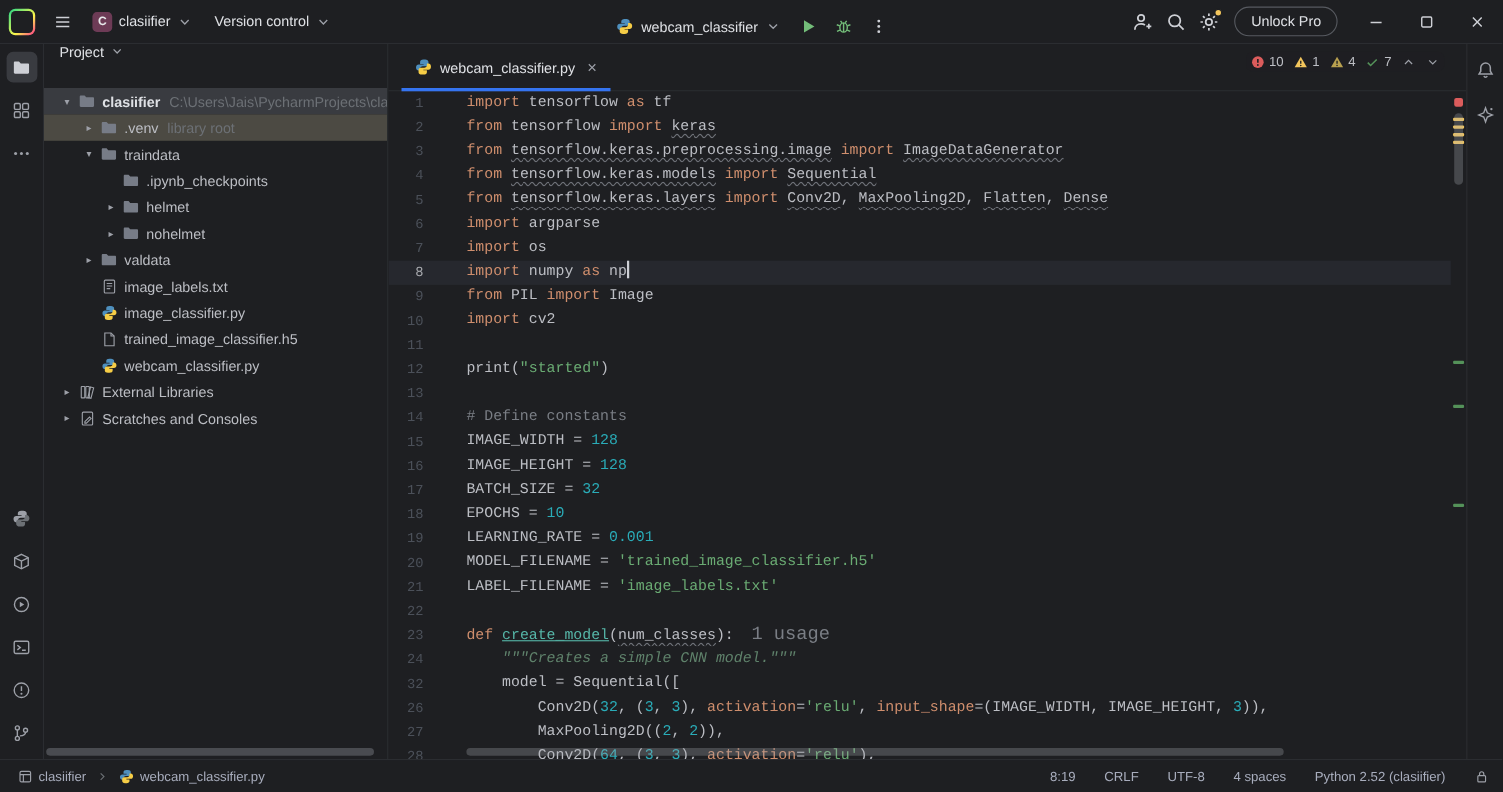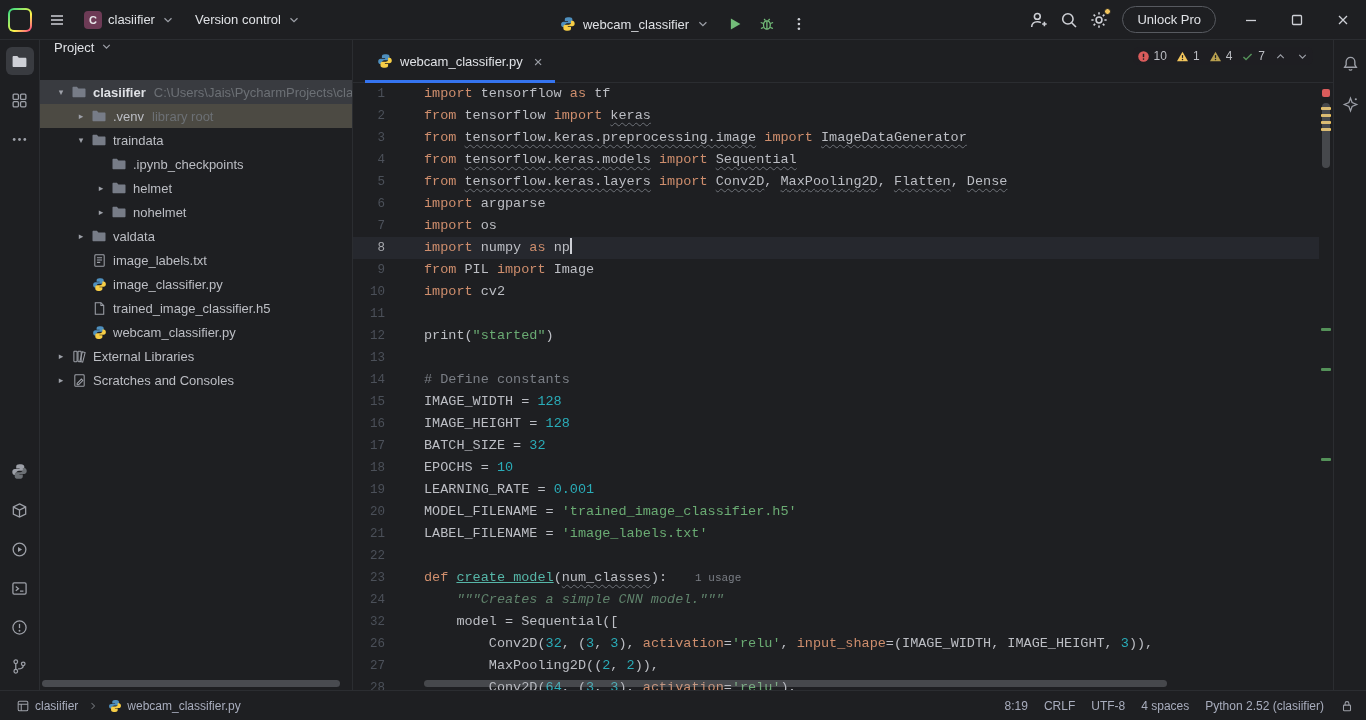--- a/index.html
+++ b/index.html
@@ -62,38 +62,38 @@
 
   .tk-kw  { color:#CF8E6D; }
   .tk-pl  { color:#BCBEC4; }
   .tk-str { color:#6AAB73; }
   .tk-num { color:#2AACB8; }
   .tk-com { color:#7A7E85; }
   .tk-doc { color:#5F826B; font-style:italic; }
   .tk-fn  { color:#56B6A8;text-decoration:underline; }
   .tk-arg { color:#CF8E6D; }
   .tk-ur  { color:#BCBEC4; text-decoration:underline; text-decoration-style:wavy; text-decoration-color:#6E7178; text-decoration-thickness:1px; text-underline-offset:3px; }
-  .tk-inlay { color:#7A7E85; font-size:11px; margin-left:28px; }
+  .tk-inlay { color:#7A7E85; font-size:17px; margin-left:16px; }
   .caret { display:inline-block; width:2px; height:16px; background:#CED0D6; vertical-align:-3px; }
 
   .inspections { position:absolute; top:7px; right:20px; display:flex; align-items:center; gap:9px;
                  font-size:12px; color:#BCBEC4; background:rgba(30,31,34,0.82); padding:2px 4px; border-radius:6px; }
   .insp { display:flex; align-items:center; gap:4px; }
 
   .error-stripe { position:absolute; top:43px; right:0; width:14px; bottom:0; }
   .stripe-indicator { position:absolute; top:6px; left:3px; width:8px; height:8px; border-radius:2px; background:#DB5C5C; }
   .stripe-mark { position:absolute; left:2px; width:10px; height:3px; border-radius:1px; }
   .vscroll { position:absolute; top:63px; right:3px; width:8px; height:65px; border-radius:4px; background:rgba(164,168,176,0.30); }
   .hscroll { position:absolute; bottom:3px; left:71px; width:743px; height:7px; border-radius:4px; background:rgba(164,168,176,0.30); }
 
   
   .statusbar { height:30px; flex:none; border-top:1px solid #2B2D31; display:flex; align-items:center; padding:0 12px; color:#A8ADBD; font-size:12px; }
   .sb-left { display:flex; align-items:center; gap:5px; }
   .sb-item { display:flex; align-items:center; gap:5px; padding:2px 4px; border-radius:4px; }
-  .sb-right { margin-left:auto; display:flex; align-items:flex-start; gap:16px; }
+  .sb-right { margin-left:auto; display:flex; align-items:flex-start; gap:26px; }
   svg { display:block; }
 </style>
 </head>
 <body>
 
 <div class="app">
 
   <div class="titlebar">
     <div class="tb-left">
       <div class="app-logo">

